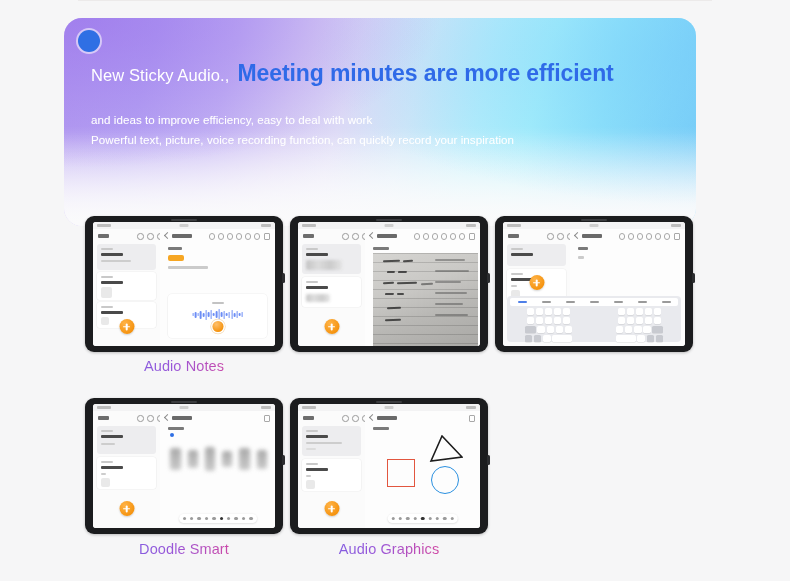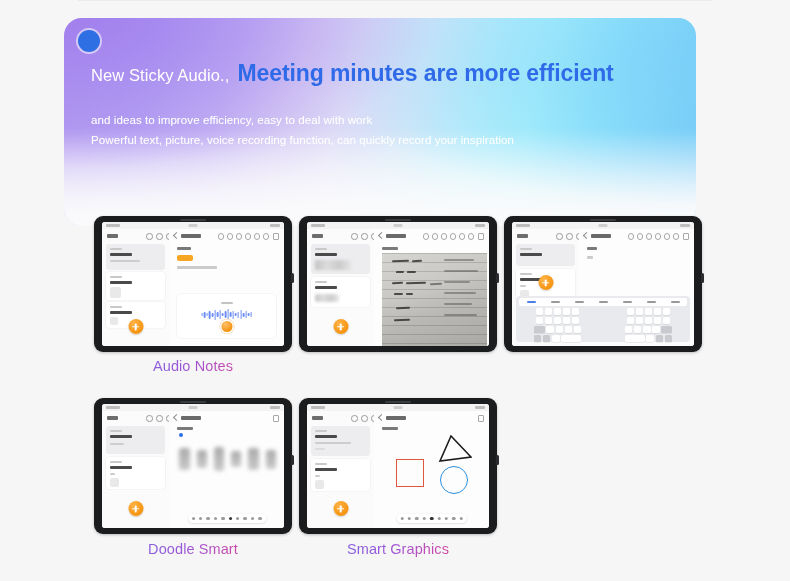--- a/index.html
+++ b/index.html
@@ -72,21 +72,21 @@
     vertical-align:baseline;
   }
   .hero-sub{
     position:absolute;left:27px;top:92px;
     font-size:11.6px;color:#ffffff;line-height:19.5px;
     font-weight:400;letter-spacing:.05px;
     text-shadow:0 0 1px rgba(255,255,255,.25);
   }
 
   
-  .grid{position:absolute;left:17px;top:0;width:681px;height:581px;}
+  .grid{position:absolute;left:8px;top:0;width:681px;height:581px;}
   .cell{position:absolute;}
 
   .tab{
     position:relative;
     width:100%;height:100%;
     background:#1b1c1e;
     border-radius:9px;
     box-shadow:0 1px 3px rgba(0,0,0,.24);
     padding:6px 8px;
     box-sizing:border-box;
@@ -696,16 +696,16 @@
               <i></i>
               <i></i>
               <i></i>
               <i></i>
             </div>
           </div>
 
         </div>
       </div>
     </div>
-    <div class="cap" style="left:282px;top:541px;width:198px;">Smart Graphics</div>
+    <div class="cap" style="left:282px;top:541px;width:198px;">Audio Graphics</div>
 
   </div>
 </div>
 
 </body></html>

